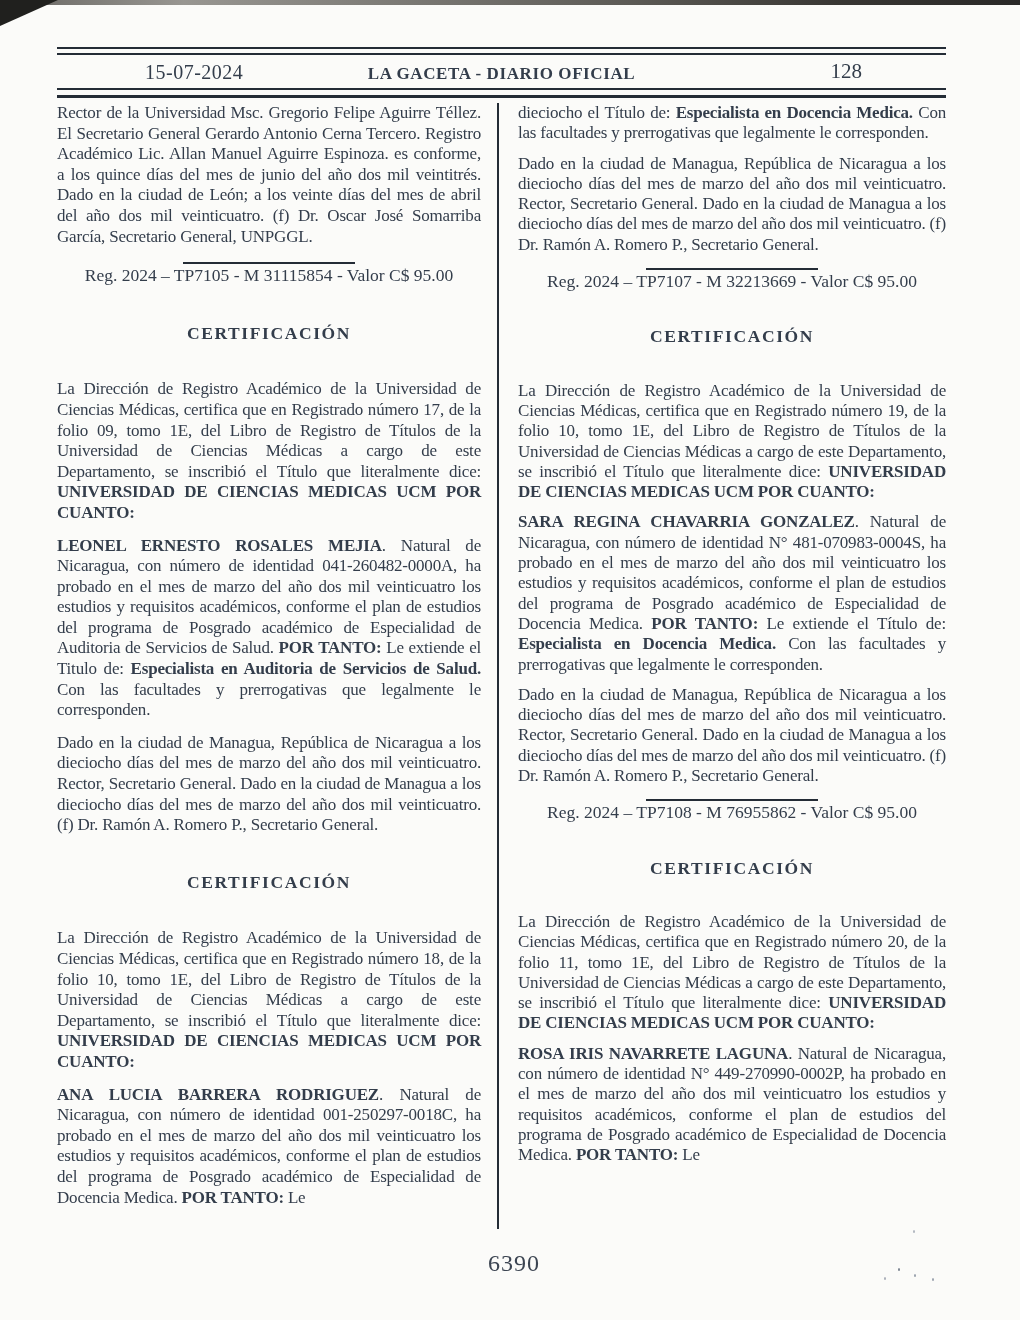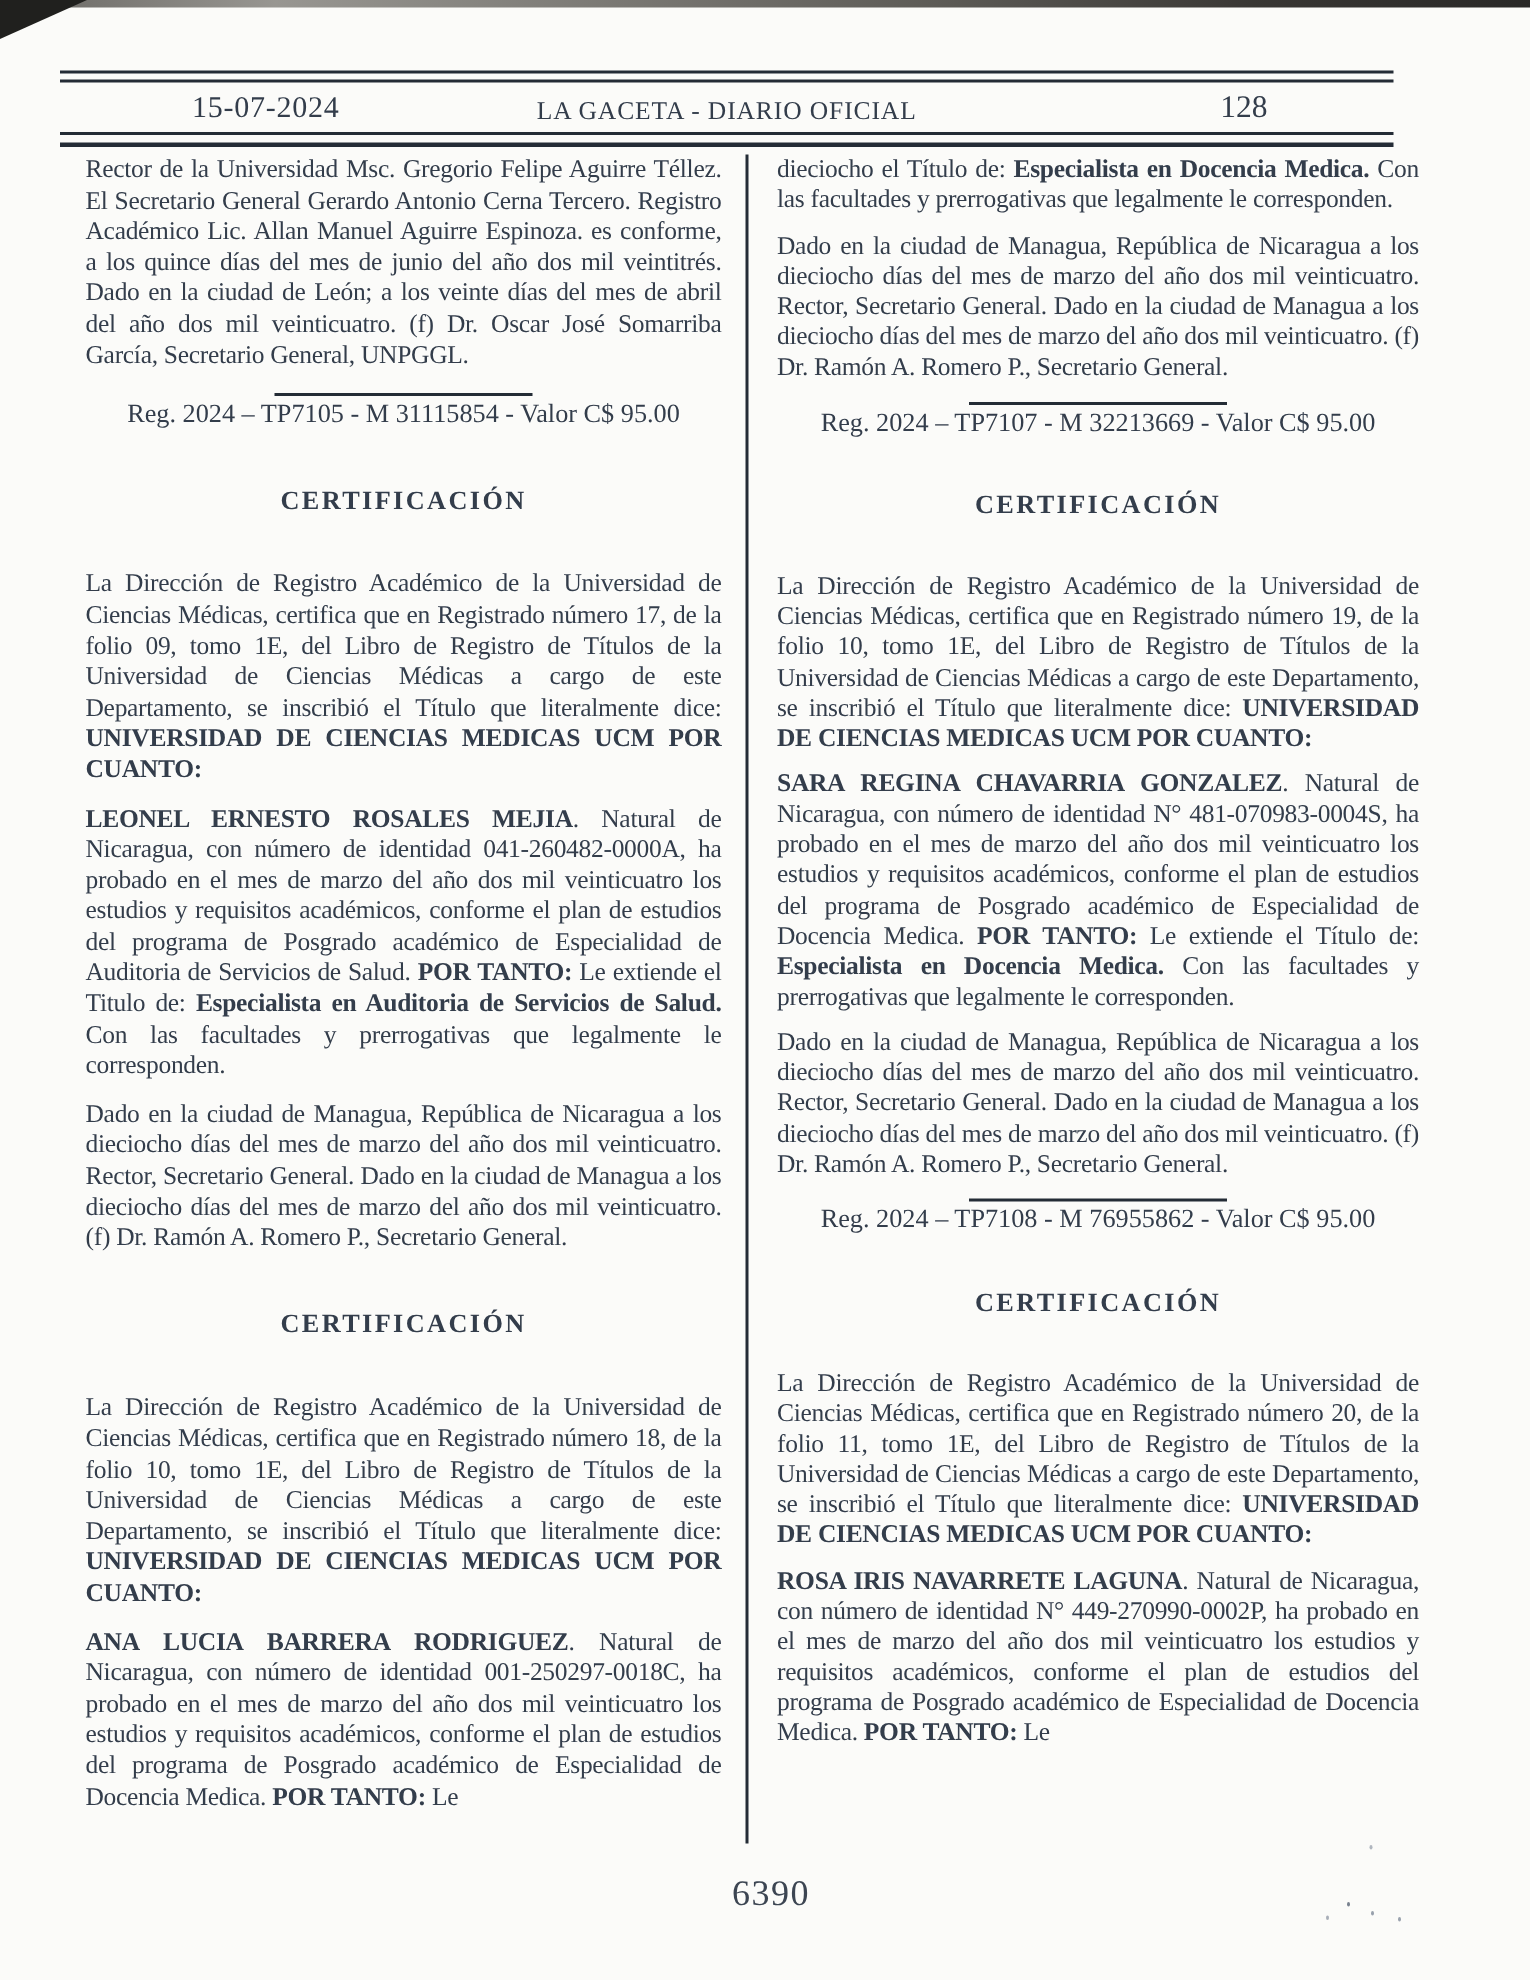--- a/index.html
+++ b/index.html
@@ -27,25 +27,25 @@
     border-top:26px solid #20201e;
     border-right:58px solid transparent;
   }
   .scan-speck{
     position:absolute;top:1268px;left:898px;width:2px;height:3px;border-radius:50%;
     background:#79828f;
     box-shadow:16px 6px 0 #98a0ac,-14px 9px 0 #a8aeb8,34px 10px 0 #9aa2ae,15px -38px 0 #b0b6bf;
   }
 
   
-  .header{position:absolute;top:47px;left:40px;width:889px;}
+  .header{position:absolute;top:47px;left:57px;width:889px;}
   .rule-double-top{height:4px;border-top:2px solid var(--rule);border-bottom:2px solid var(--rule);}
   .header-row{position:relative;height:33px;}
   .header-date{position:absolute;left:88px;top:6px;font-size:20px;letter-spacing:.5px;}
-  .header-title{position:absolute;left:50%;top:9px;transform:translateX(-50%);font-size:17px;letter-spacing:.6px;white-space:nowrap;}
+  .header-title{position:absolute;left:50%;top:9px;transform:translateX(-50%);font-size:17px;letter-spacing:.6px;white-space:nowrap;font-weight:bold;}
   .header-pagenum{position:absolute;right:84px;top:4px;font-size:21px;}
   .rule-double-bottom{height:5px;border-top:2px solid var(--rule);border-bottom:3px solid var(--rule);}
 
   
   .columns{position:absolute;top:103px;left:57px;width:889px;display:flex;align-items:flex-start;}
   .col{display:flex;flex-direction:column;text-align:justify;font-size:17px;letter-spacing:-0.2px;}
   .col-left{width:424px;row-gap:12px;line-height:20.6px;}
   .col-divider{width:2px;height:1126px;background:var(--rule);margin-left:16px;margin-right:19px;flex:none;}
   .col-right{flex:1;row-gap:10px;line-height:20.3px;}
 

